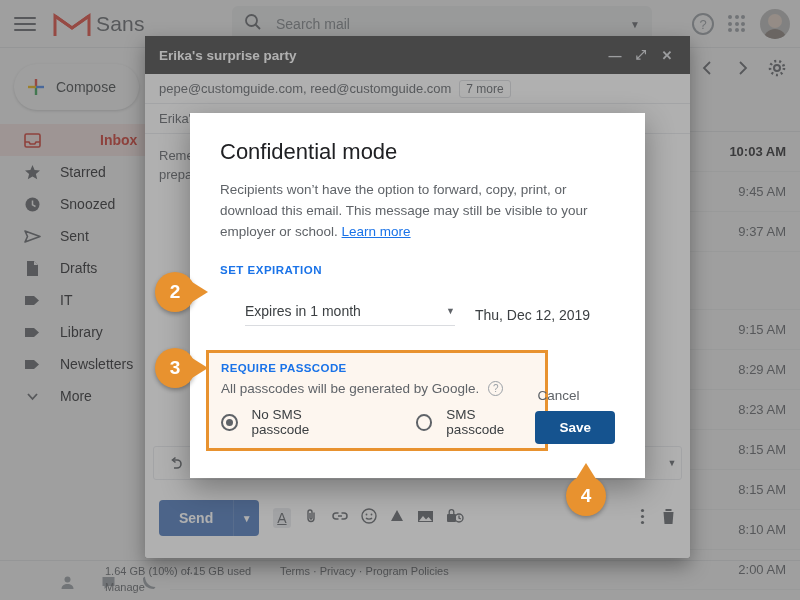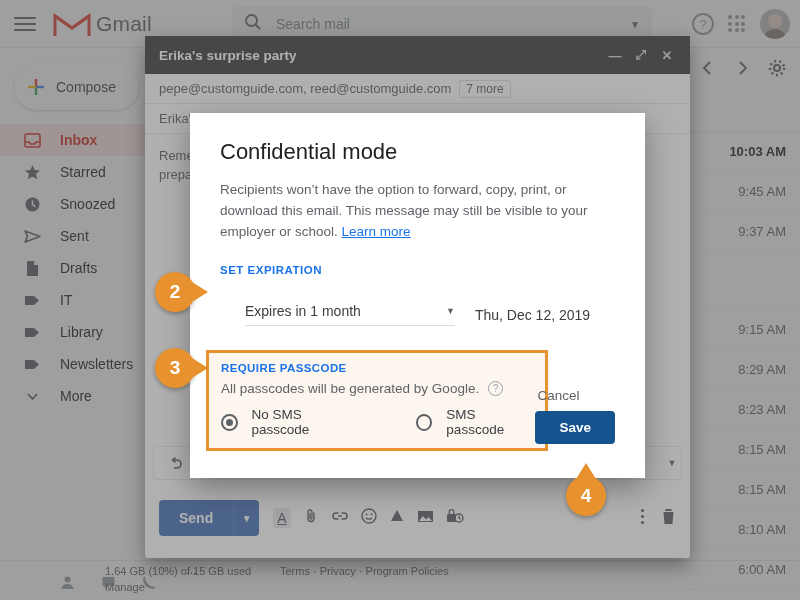--- a/index.html
+++ b/index.html
@@ -50,21 +50,21 @@
     margin:16px 0 0 14px; width:125px; height:46px; border-radius:23px;
     box-shadow:0 1px 3px rgba(60,64,67,.25); display:flex; align-items:center;
     background:#fff;
   }
   .compose-plus { margin-left:12px; width:20px; height:20px; position:relative;}
   .compose-plus svg{display:block}
   .compose-lbl { margin-left:10px; font-size:14px; color:#3c4043; }
   .navlist { margin-top:14px; }
   .navitem { height:32px; display:flex; align-items:center; padding-left:22px;
      border-radius:0 16px 16px 0; font-size:14px; color:#202124; }
-  .navitem.active { background:#fce8e6; color:#d93025; font-weight:bold; }
+  .navitem.active { background:#fce8e6; color:#d93025; font-weight:bold;gap:40px; }
   .navicon { width:20px; height:20px; margin-right:18px; color:#5f6368; display:flex;align-items:center;justify-content:center;}
   .navitem.active .navicon{color:#d93025;}
 
   
   .listarea { position:absolute; left:170px; top:48px; right:0; bottom:0; background:#fff;}
   .list-toolbar { height:44px; display:flex; align-items:center; justify-content:flex-end;
      padding-right:14px; gap:18px; color:#5f6368;}
   .tabrow { height:40px; border-bottom:1px solid #e8eaed; display:flex; align-items:flex-end; padding-left:40px;}
   .tab { font-size:14px; color:#5f6368; padding:0 20px 10px 20px;}
   .mailrow { height:40px; border-bottom:1px solid #f1f3f4; display:flex; align-items:center;
@@ -178,21 +178,21 @@
           <i></i>
           <i></i>
         </div>
       <div class="gmail-logo">
         <div class="gmail-m">
           <svg viewBox="0 0 40 30">
             <path d="M3 27 L3 7 L20 19 L37 7 L37 27" fill="none" stroke="#ea4335" stroke-width="3"></path>
             <path d="M3 7 L20 19 L37 7" fill="none" stroke="#ea4335" stroke-width="3"></path>
           </svg>
         </div>
-        <div class="gmail-word">Gmail</div>
+        <div class="gmail-word">Sans</div>
       </div>
       <div class="searchbox">
         <span class="sicon">
           <svg width="18" height="18" viewBox="0 0 18 18">
               <circle cx="7.5" cy="7.5" r="5.5" fill="none" stroke="#5f6368" stroke-width="1.8"></circle>
               <line x1="11.5" y1="11.5" x2="16" y2="16" stroke="#5f6368" stroke-width="1.8"></line>
             </svg>
         </span>
         <span class="sph">Search mail</span>
         <span class="scaret">▼</span>
@@ -381,21 +381,21 @@
         <div class="mailrow">
           <span class="subj">e...</span>
           <span class="time">8:15 AM</span>
         </div>
         <div class="mailrow">
           <span class="subj">M...</span>
           <span class="time">8:10 AM</span>
         </div>
         <div class="mailrow">
           <span class="subj">...</span>
-          <span class="time">6:00 AM</span>
+          <span class="time">2:00 AM</span>
         </div>
       </div>
     </div>
 
     <div class="footerbar">
       <span class="fl">1.64 GB (10%) of 15 GB used</span>
       <span class="fl2">Manage</span>
       <span class="fr">Terms · Privacy · Program Policies</span>
     </div>
   </div>

